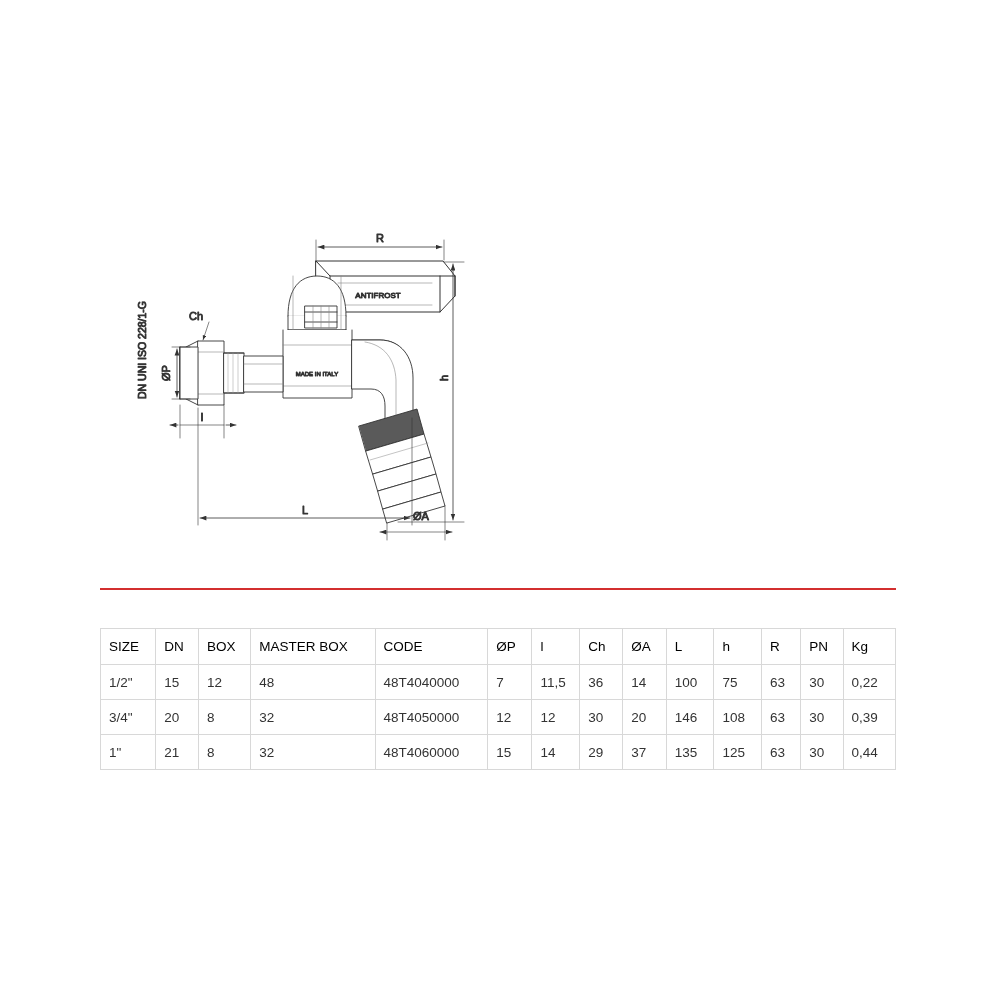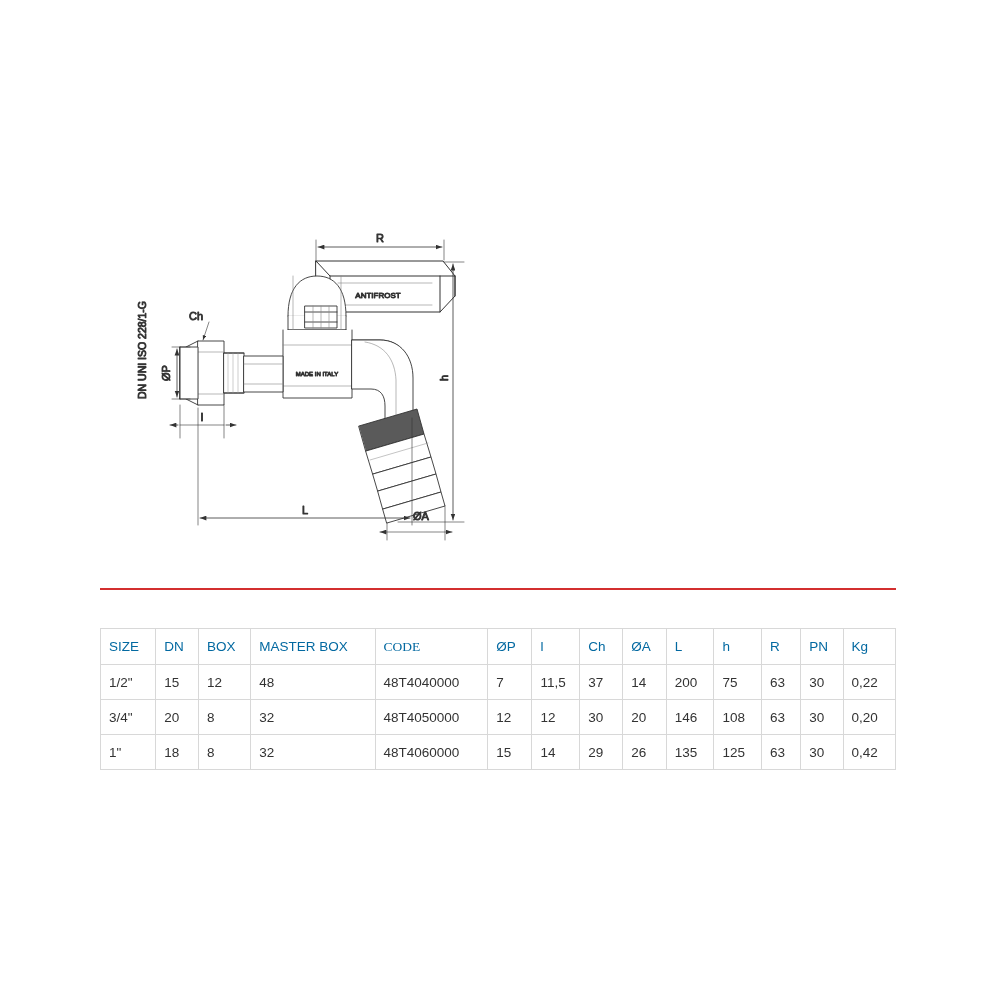--- a/index.html
+++ b/index.html
@@ -53,33 +53,33 @@
   table.spec th,
   table.spec td {
     border: 1px solid #d8d8d8;
     text-align: left;
     padding: 0 8px;
     height: 34px;
     font-weight: normal;
     white-space: nowrap;
   }
   table.spec thead th {
-    color: #0369a1;
+    color: #000000;
     font-size: 13.5px;
     height: 35px;
   }
   table.spec tbody td {
     color: #333333;
   }
   
   .c0 { width: 52px; }
   .c1 { width: 36px; }
   .c2 { width: 46px; }
   .c3 { width: 138px; }
-  .c4 { width: 128px; font-family: Liberation Serif, serif; }
+  .c4 { width: 128px; }
   .c5 { width: 40px; }
   .c6 { width: 40px; }
   .c7 { width: 40px; }
   .c8 { width: 38px; }
   .c9 { width: 44px; }
   .c10 { width: 44px; }
   .c11 { width: 34px; }
   .c12 { width: 36px; }
   .c13 { width: 50px; }
 
@@ -269,55 +269,55 @@
     </thead>
     <tbody>
       <tr>
         <td>1/2"</td>
         <td>15</td>
         <td>12</td>
         <td>48</td>
         <td>48T4040000</td>
         <td>7</td>
         <td>11,5</td>
-        <td>37</td>
+        <td>36</td>
         <td>14</td>
-        <td>200</td>
+        <td>100</td>
         <td>75</td>
         <td>63</td>
         <td>30</td>
         <td>0,22</td>
       </tr>
       <tr>
         <td>3/4"</td>
         <td>20</td>
         <td>8</td>
         <td>32</td>
         <td>48T4050000</td>
         <td>12</td>
         <td>12</td>
         <td>30</td>
         <td>20</td>
         <td>146</td>
         <td>108</td>
         <td>63</td>
         <td>30</td>
-        <td>0,20</td>
+        <td>0,39</td>
       </tr>
       <tr>
         <td>1"</td>
-        <td>18</td>
+        <td>21</td>
         <td>8</td>
         <td>32</td>
         <td>48T4060000</td>
         <td>15</td>
         <td>14</td>
         <td>29</td>
-        <td>26</td>
+        <td>37</td>
         <td>135</td>
         <td>125</td>
         <td>63</td>
         <td>30</td>
-        <td>0,42</td>
+        <td>0,44</td>
       </tr>
     </tbody>
   </table>
 </div>
 
 </body></html>

